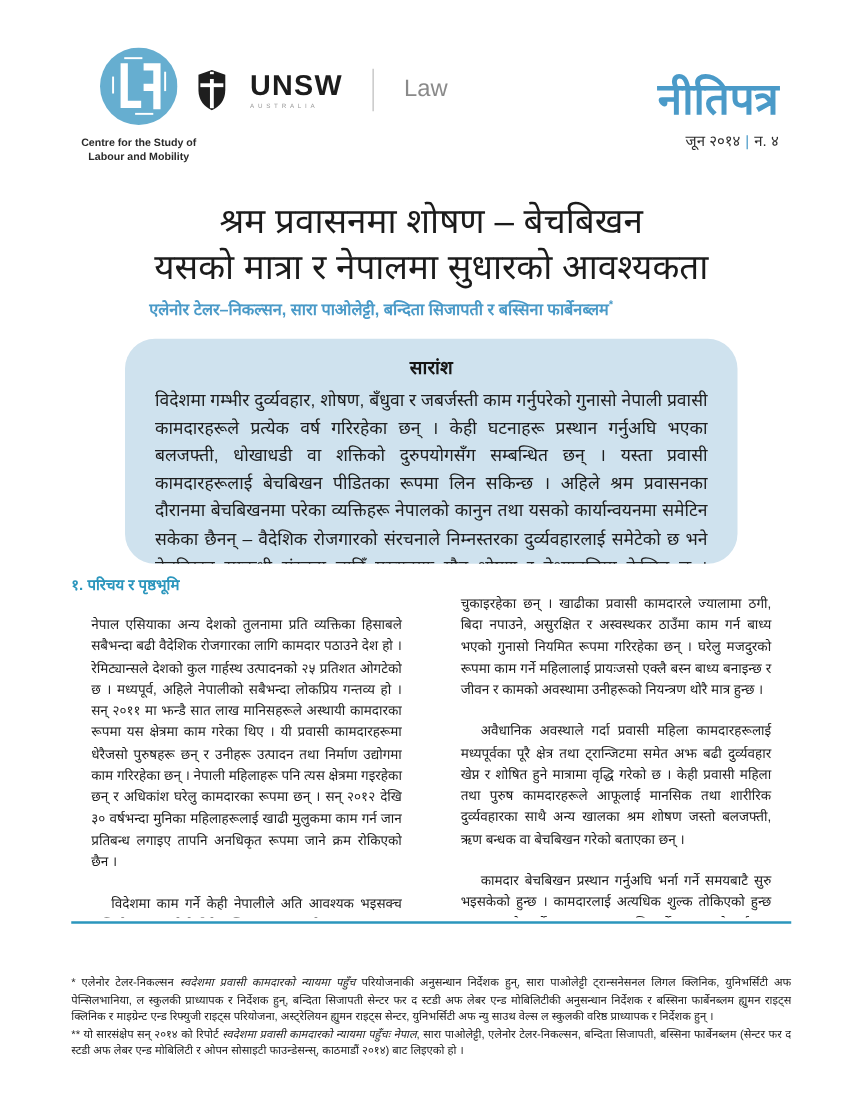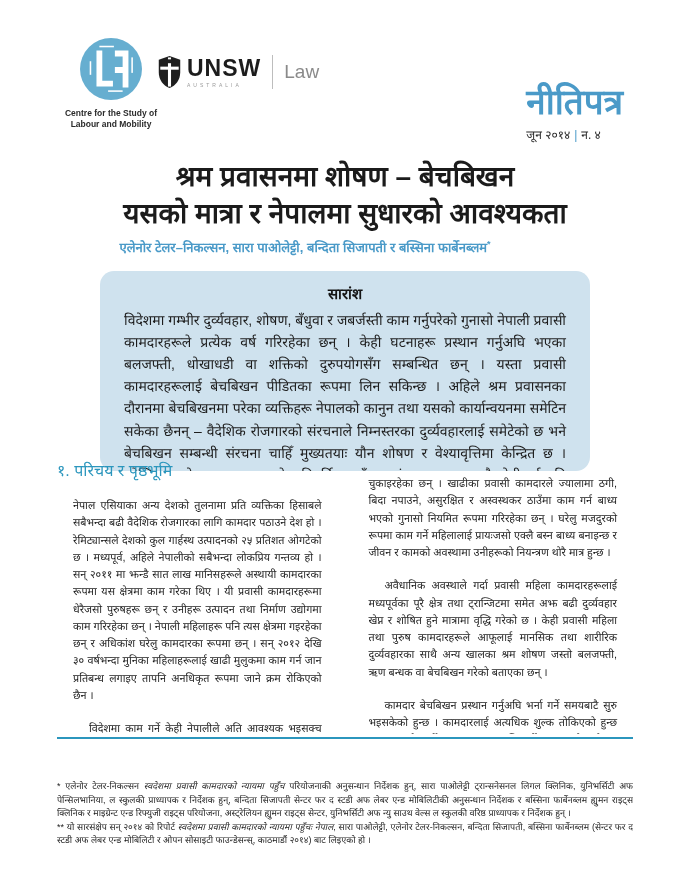--- a/index.html
+++ b/index.html
@@ -11,49 +11,49 @@
   }
   *{margin:0;padding:0;box-sizing:border-box;}
   html,body{background:#ffffff;}
   body{font-family:"Liberation Sans","DejaVu Sans",sans-serif;color:var(--ink);}
   .page{position:relative;width:690px;height:890px;margin:0 auto;background:#ffffff;overflow:hidden;}
 
   
   .ceslam-logo{position:absolute;left:56px;top:38px;width:110px;text-align:center;}
   .ceslam-circle{fill:var(--logo-circle);}
   .ceslam-caption{margin-top:4px;font-size:8.5px;line-height:1.3;font-weight:bold;color:#2b2b2b;}
-  .unsw-logo{position:absolute;left:158px;top:55px;display:flex;align-items:center;}
+  .unsw-logo{position:absolute;left:158px;top:55px;display:flex;align-items:center;gap:13px;}
   .unsw-textblock{margin-left:6px;text-align:left;}
   .unsw-name{font-size:23px;font-weight:bold;letter-spacing:1px;color:#1c1c1c;line-height:1;}
   .unsw-country{font-size:5px;letter-spacing:3px;color:#9a9a9a;margin-top:2px;}
   .unsw-divider{width:1px;height:34px;background:#bdbdbd;margin:0 11px;}
   .unsw-dept{font-size:19px;color:#8a8a8a;}
-  .masthead{position:absolute;right:67px;top:82px;text-align:left;}
+  .masthead{position:absolute;right:67px;top:60px;text-align:right;}
   .masthead-title{font-size:35px;font-weight:bold;color:var(--accent);line-height:1.15;}
   .issue-line{margin-top:4px;font-size:12px;font-weight:normal;color:#2b2b2b;}
   .issue-sep{color:var(--accent);margin:0 4px;}
 
   
   .doc-title{position:absolute;top:158px;left:0;width:690px;text-align:center;
-             font-size:28px;font-weight:bold;line-height:1.33;color:#1b1b1b;}
+             font-size:28px;font-weight:normal;line-height:1.33;color:#1b1b1b;}
   .authors-line{position:absolute;top:238px;left:0;width:610px;text-align:center;
                 font-size:13px;font-weight:bold;color:var(--accent);}
   .authors-line sup{font-size:9px;}
 
   
-  .abstract-box{position:absolute;left:100px;top:271px;width:490px;height:200px;
-                background:var(--box-bg);border-radius:14px;padding:10px 24px;overflow:hidden;}
+  .abstract-box{position:absolute;left:100px;top:271px;width:490px;height:180px;
+                background:var(--box-bg);border-radius:24px;padding:10px 24px;overflow:hidden;}
   .abstract-heading{text-align:center;font-size:15px;font-weight:bold;color:#151515;margin:2px 0 6px;}
   .abstract-body{font-size:14px;line-height:1.58;text-align:justify;color:#1d1d1d;}
 
   
   .body-columns{position:absolute;left:57px;top:459px;width:576px;height:275px;
                 overflow:hidden;display:flex;gap:15px;}
   .col{flex:1;min-width:0;}
-  .section-heading{font-size:16px;font-weight:normal;color:var(--teal);margin:0 0 7px;}
+  .section-heading{font-size:12px;font-weight:bold;color:var(--teal);margin:0 0 7px;}
   .para{font-size:10.8px;line-height:1.6;text-align:justify;color:#1d1d1d;margin:16px;}
   .para.indent{text-indent:16px;}
 
   
   .footnote-rule{position:absolute;left:57px;top:737px;width:576px;height:2px;background:var(--teal);}
   .footnotes{position:absolute;left:57px;top:780px;width:576px;height:130px;overflow:hidden;}
   .footnote{font-size:9px;line-height:1.5;text-align:justify;color:#232323;}
 </style>
 </head>
 <body>

